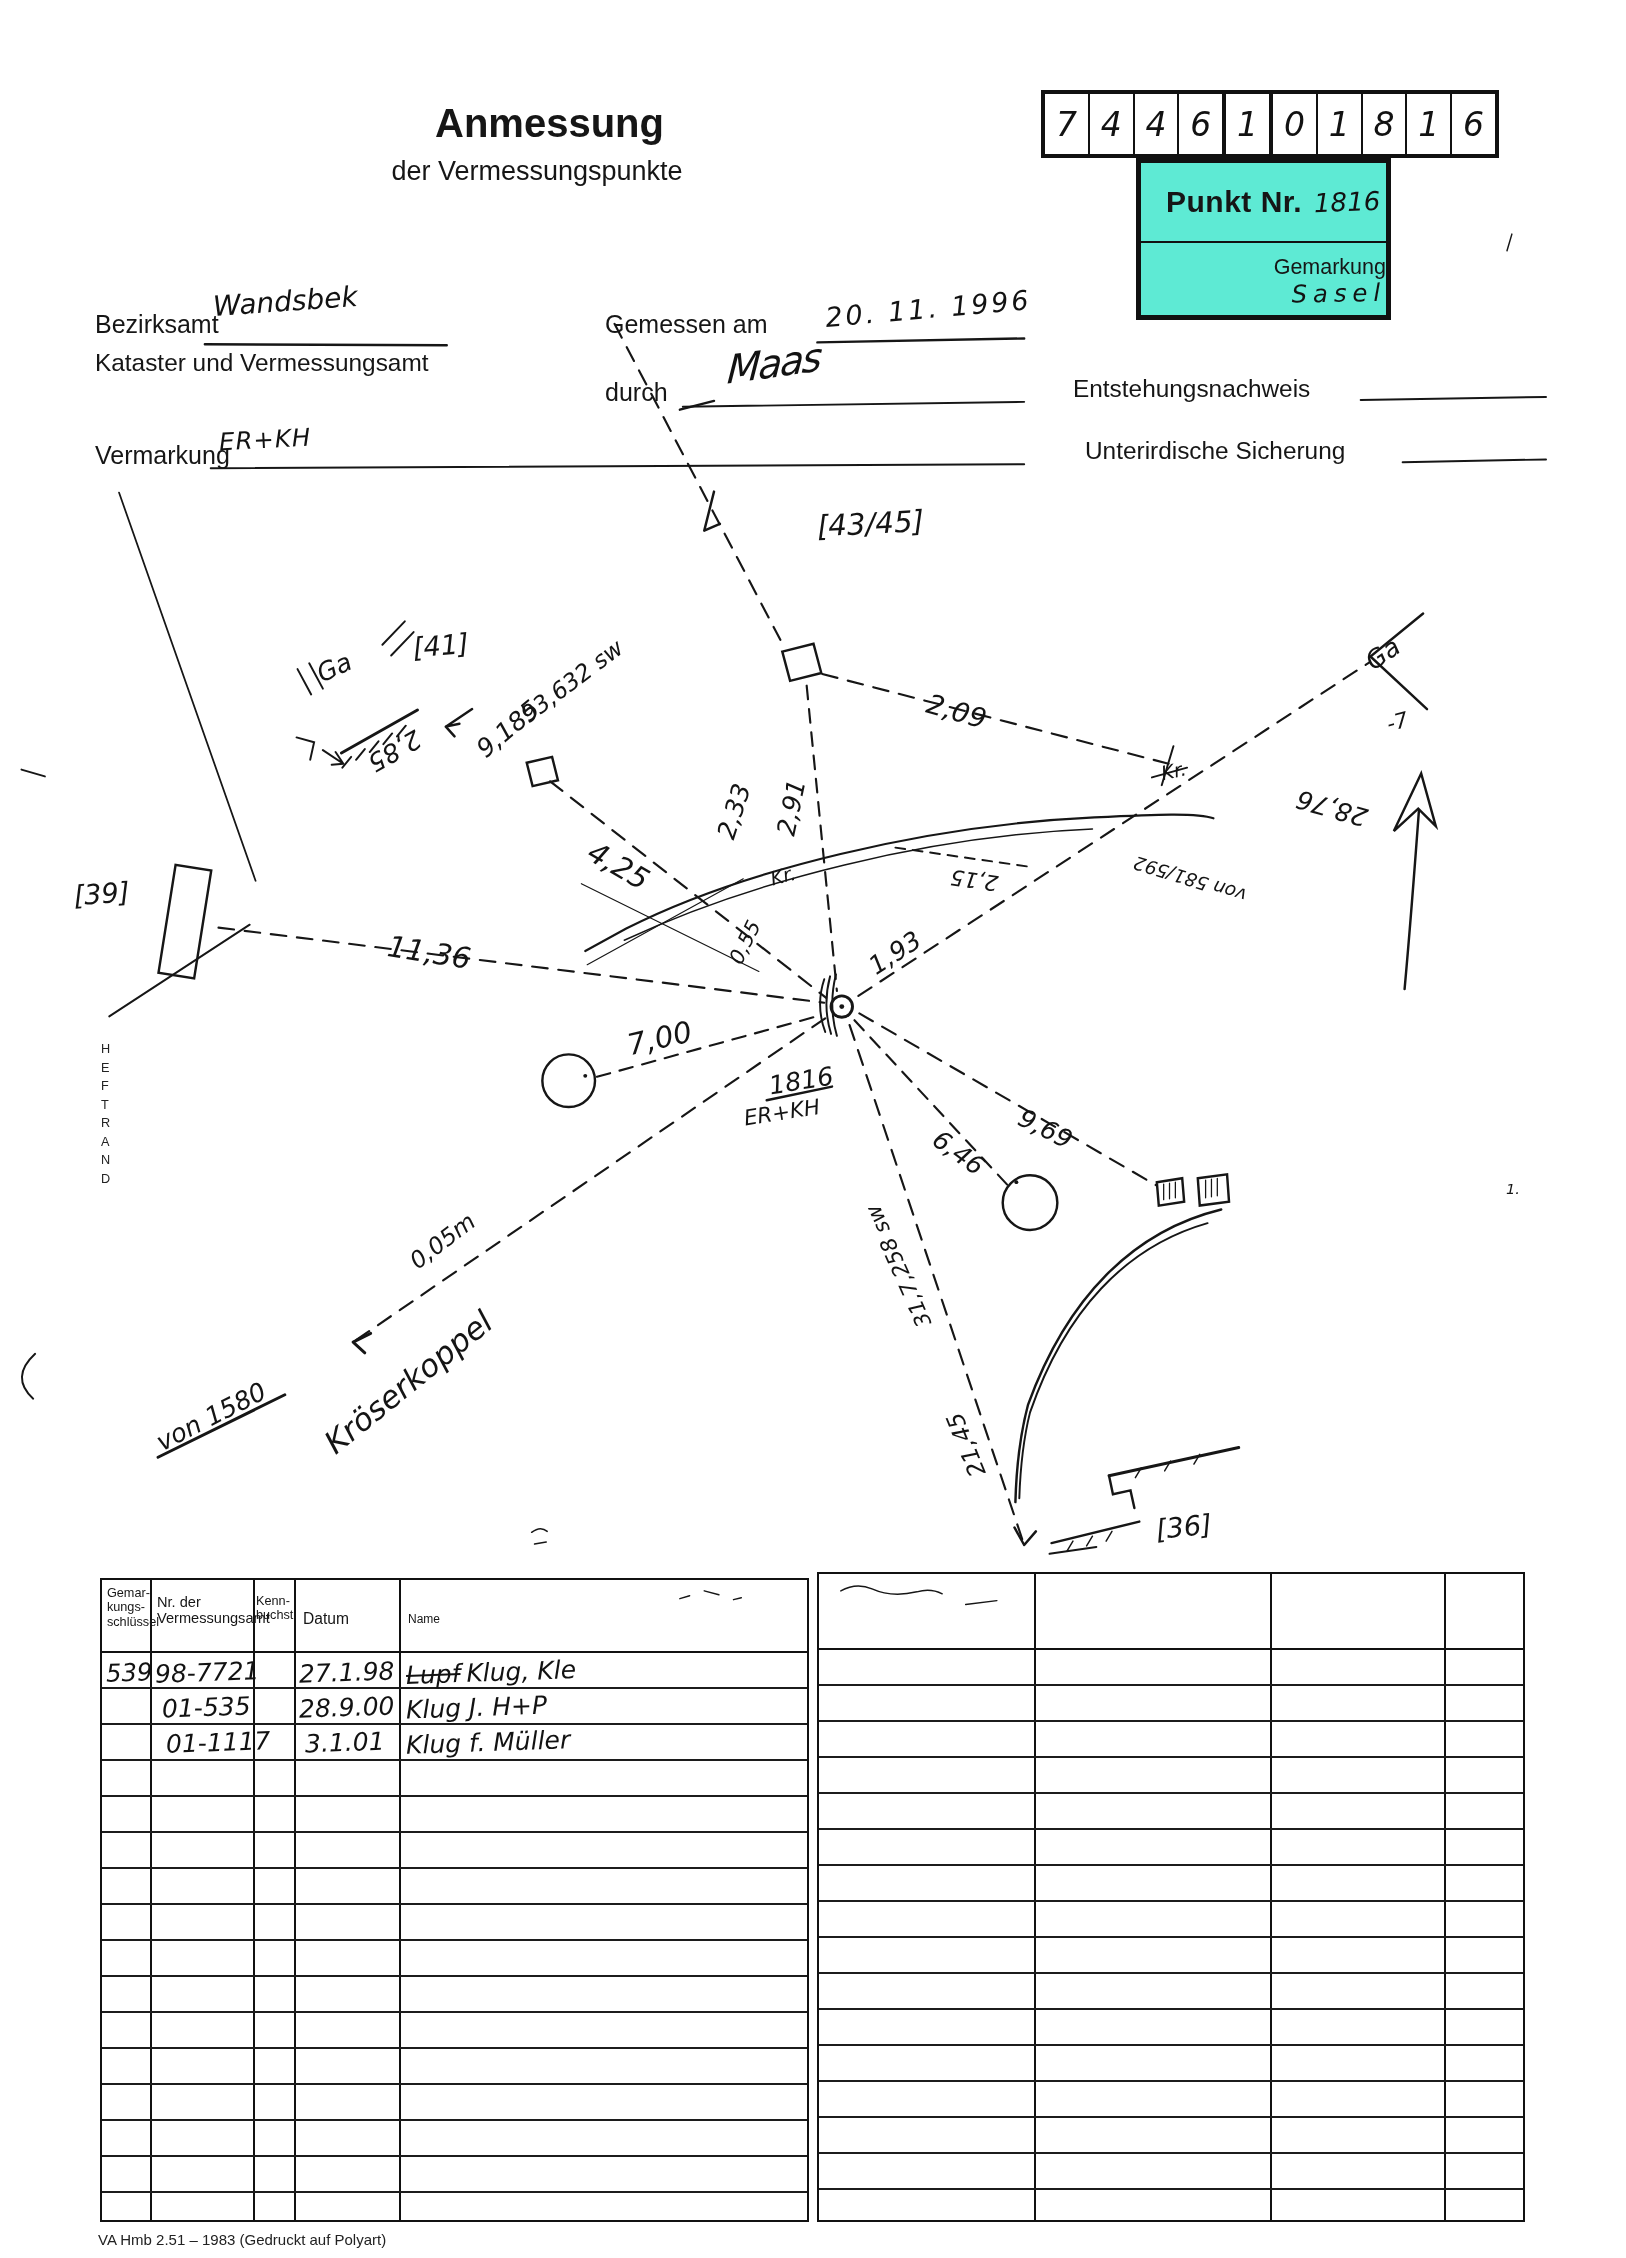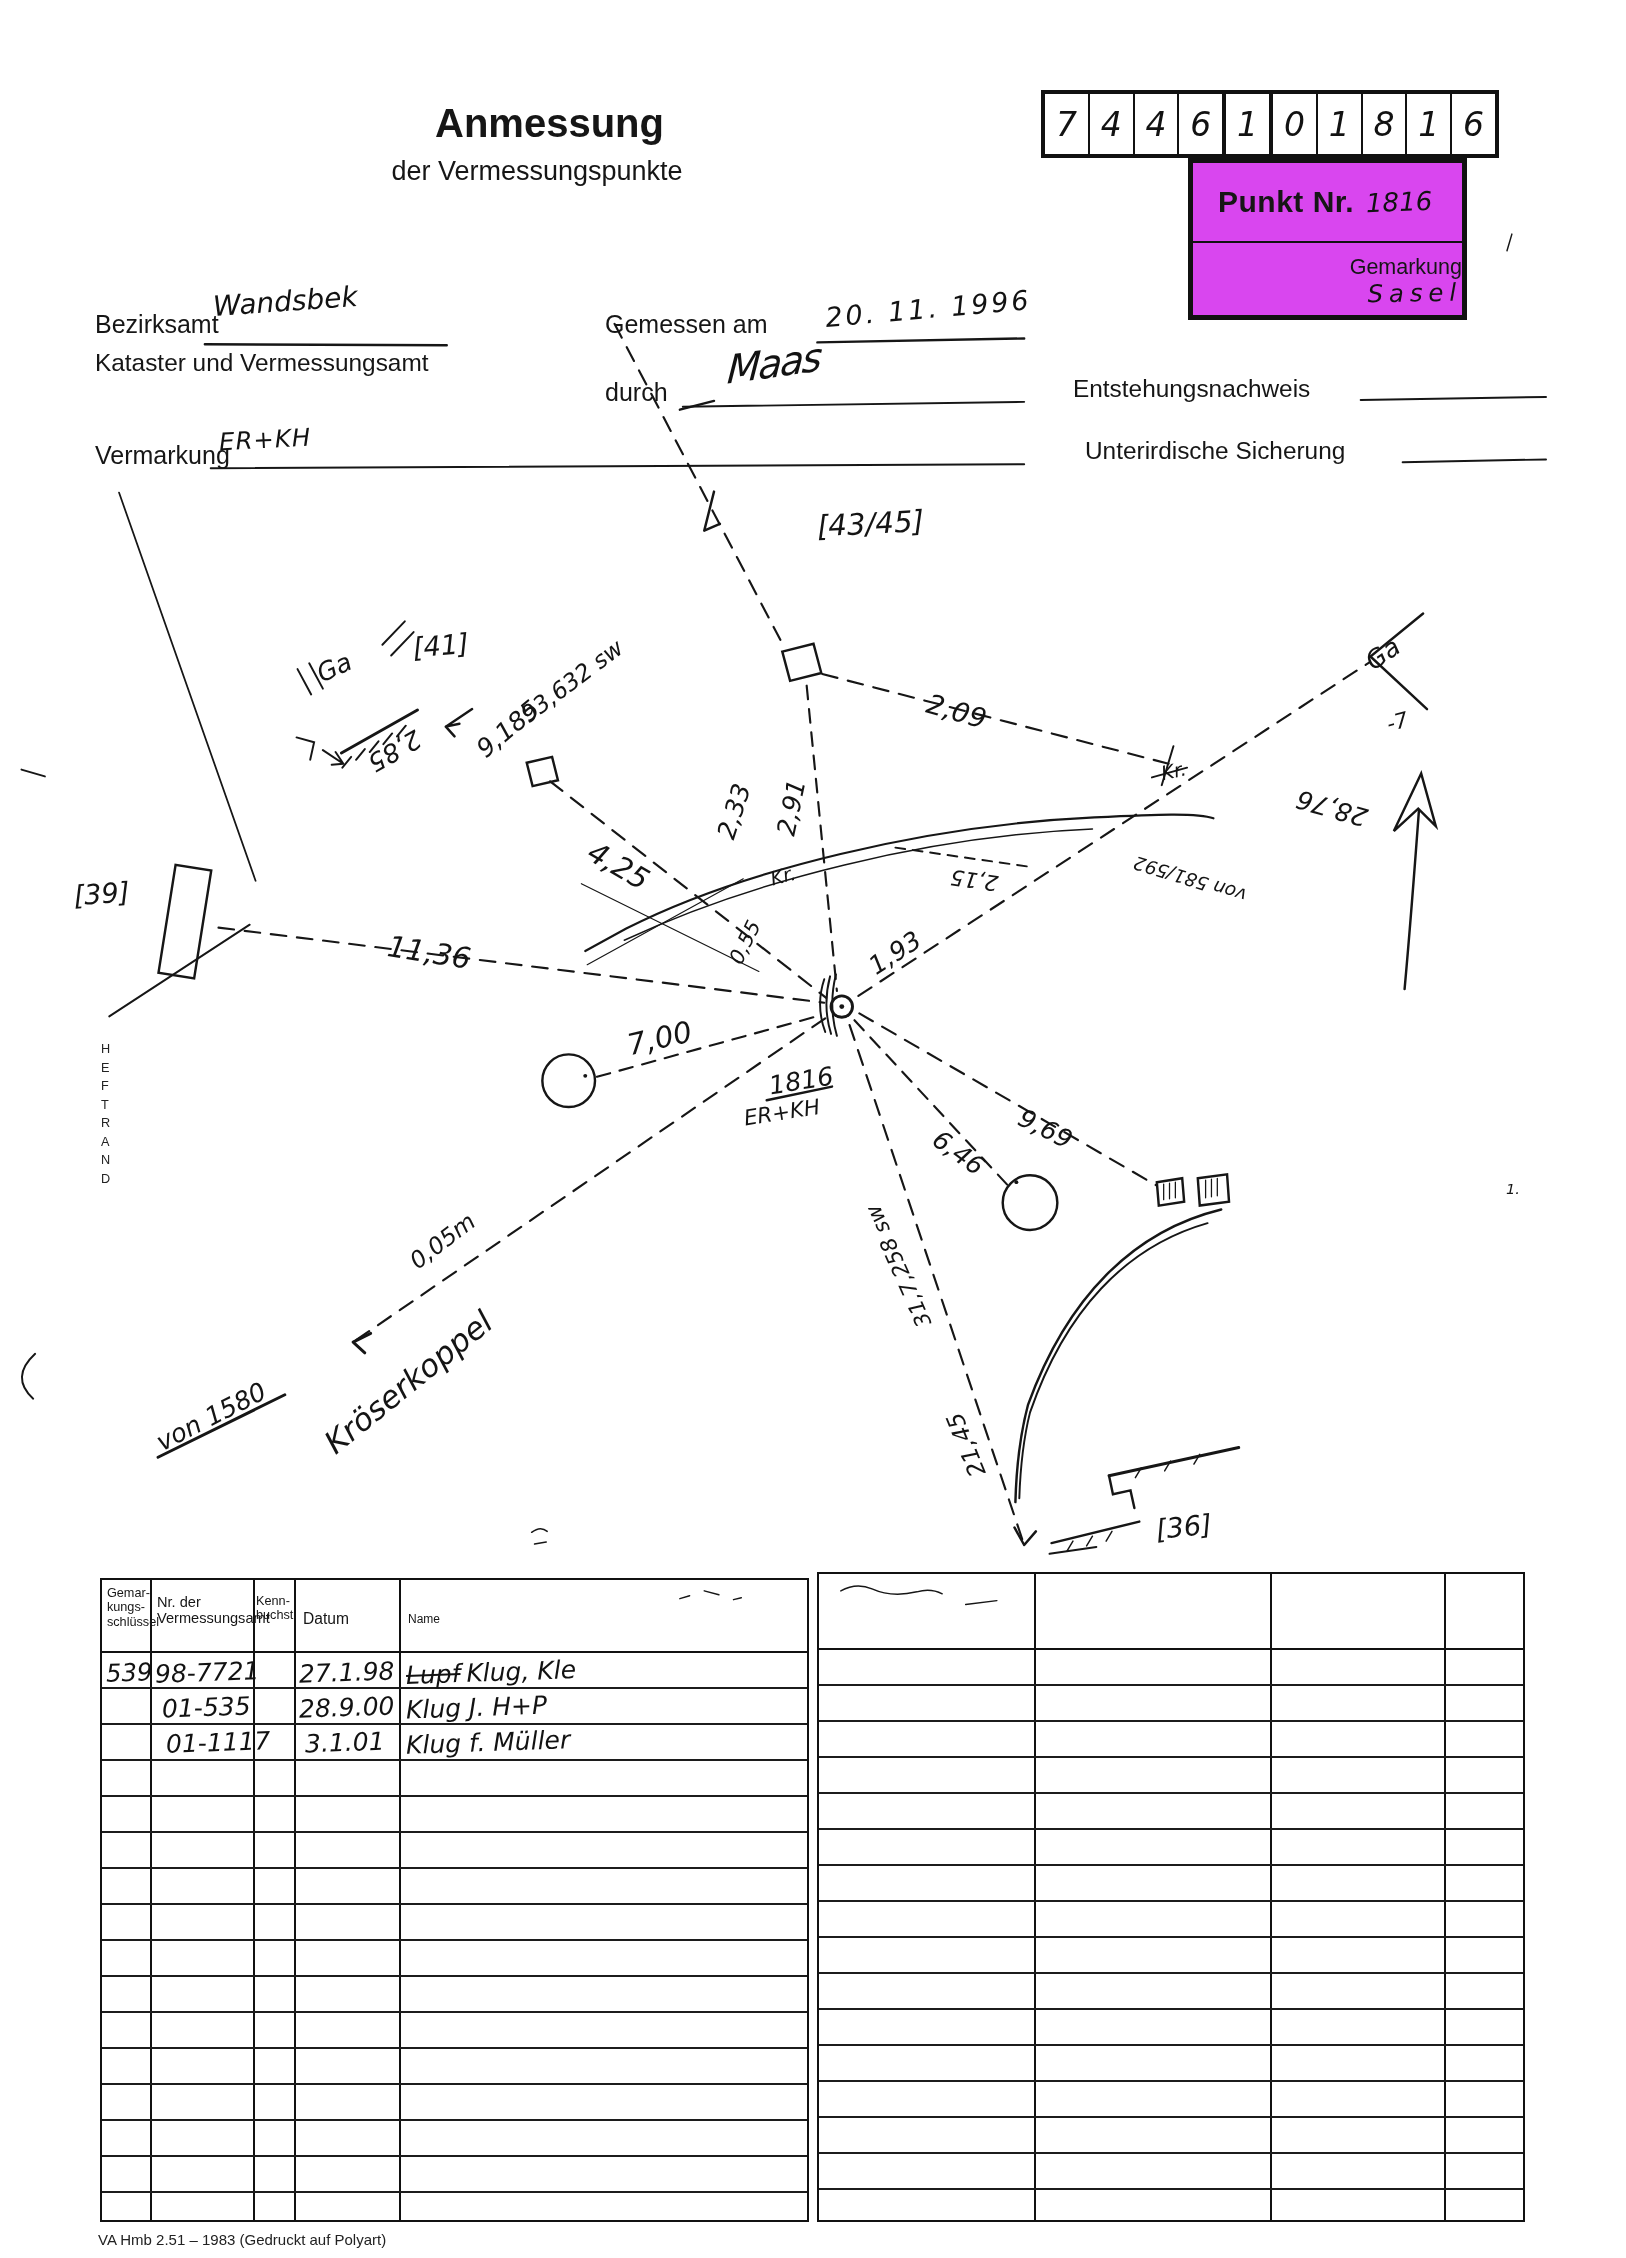--- a/index.html
+++ b/index.html
@@ -8,22 +8,22 @@
   .abs{position:absolute;}
   .print{font-family:"Liberation Sans",sans-serif;color:#161616;}
   .hw{font-family:"DejaVu Sans",sans-serif;font-style:italic;color:#121212;}
   
   .digit-row{position:absolute;left:1041px;top:90px;width:458px;height:68px;
              border:4.9px solid #111;box-sizing:border-box;display:flex;background:#fff;}
   .digit-cell{flex:1 1 0;border-right:2px solid #111;display:flex;align-items:center;justify-content:center;
               font-size:33px;}
   .digit-cell:last-child{border-right:none;}
   .digit-cell.group-end{border-right:4.9px solid #111;}
-  .punkt-box{position:absolute;left:1188px;top:158px;width:279px;height:162px;
-             border:5.9px solid #111;box-sizing:border-box;background:#d946ef;}
+  .punkt-box{position:absolute;left:1136px;top:158px;width:255px;height:162px;
+             border:5.9px solid #111;box-sizing:border-box;background:#5eead4;}
   .punkt-top{height:80px;border-bottom:2.9px solid #111;box-sizing:border-box;
              display:flex;align-items:center;padding-left:25px;}
   .punkt-label{font-size:30px;font-weight:bold;letter-spacing:0.5px;}
   .punkt-value{font-size:26px;margin-left:11.7px;transform:rotate(-2deg);}
   .gem-bottom{text-align:right;padding-top:12px;}
   .gem-label{font-size:21.5px;}
   .gem-value{font-size:24.4px;letter-spacing:5.9px;transform:rotate(-1deg);}
   
   .tbl{position:absolute;border:2.9px solid #111;box-sizing:border-box;background:transparent;}
   .tbl .col{position:absolute;top:0;bottom:0;border-right:2px solid #111;}

